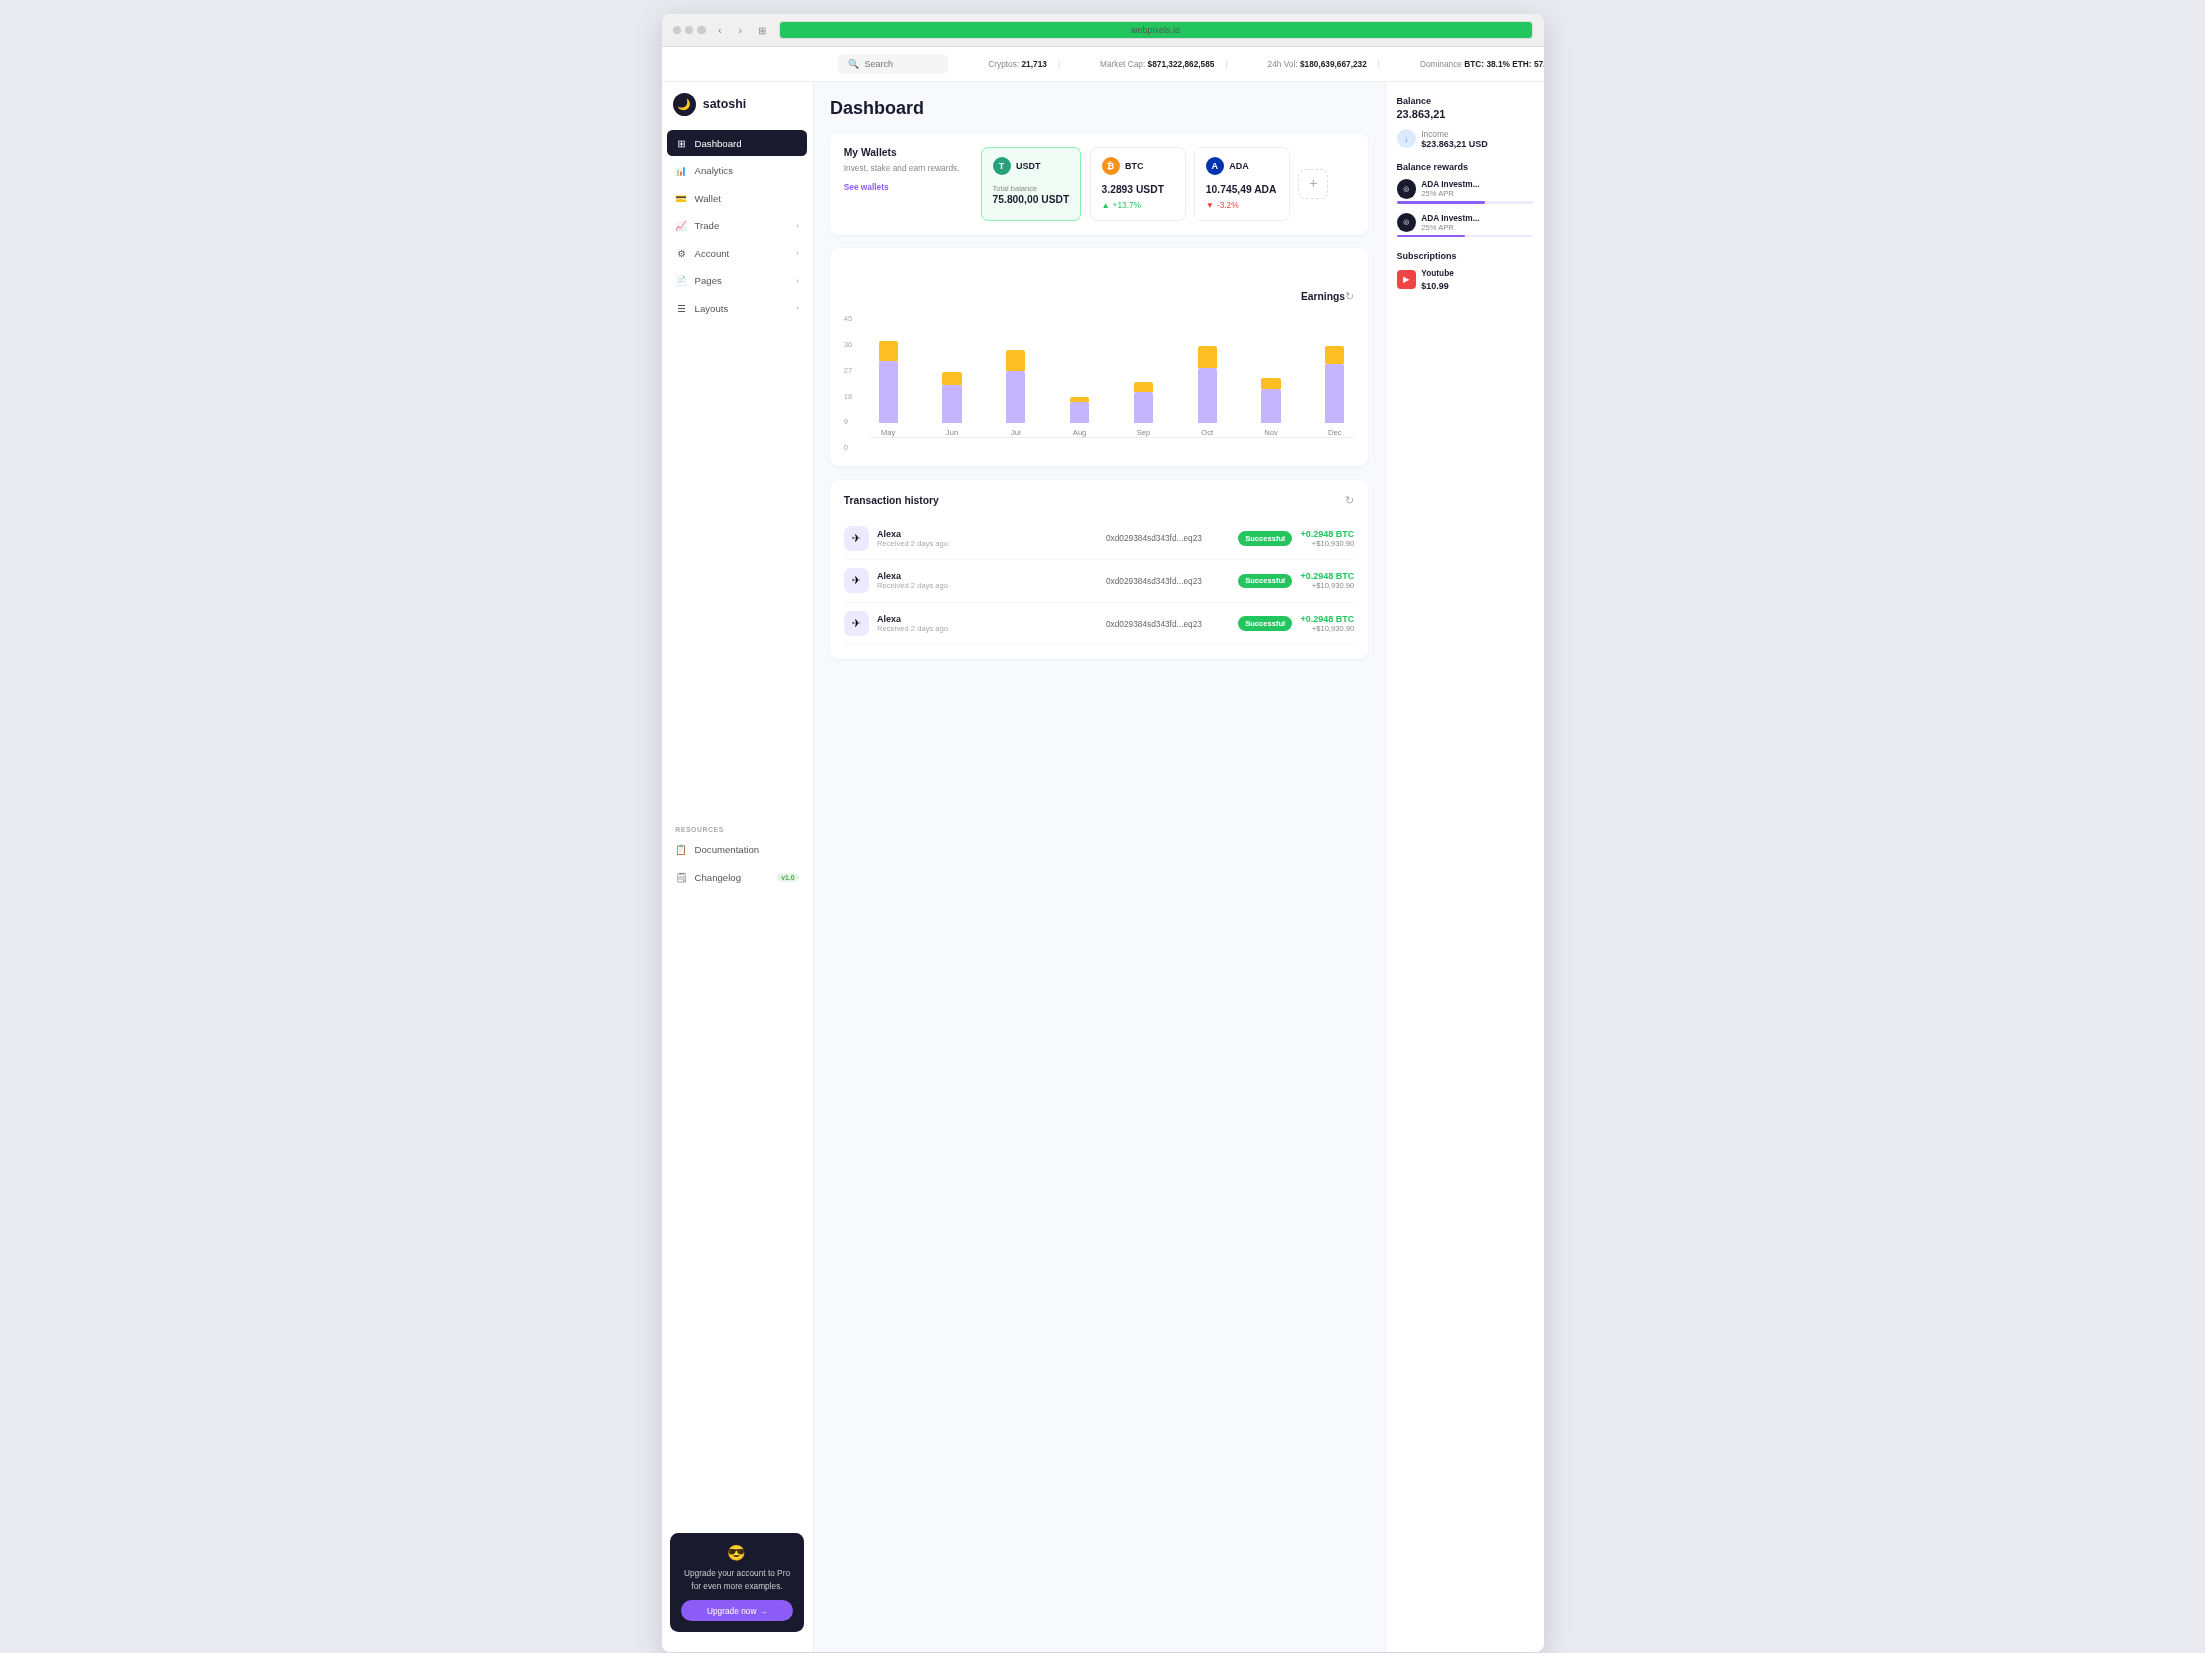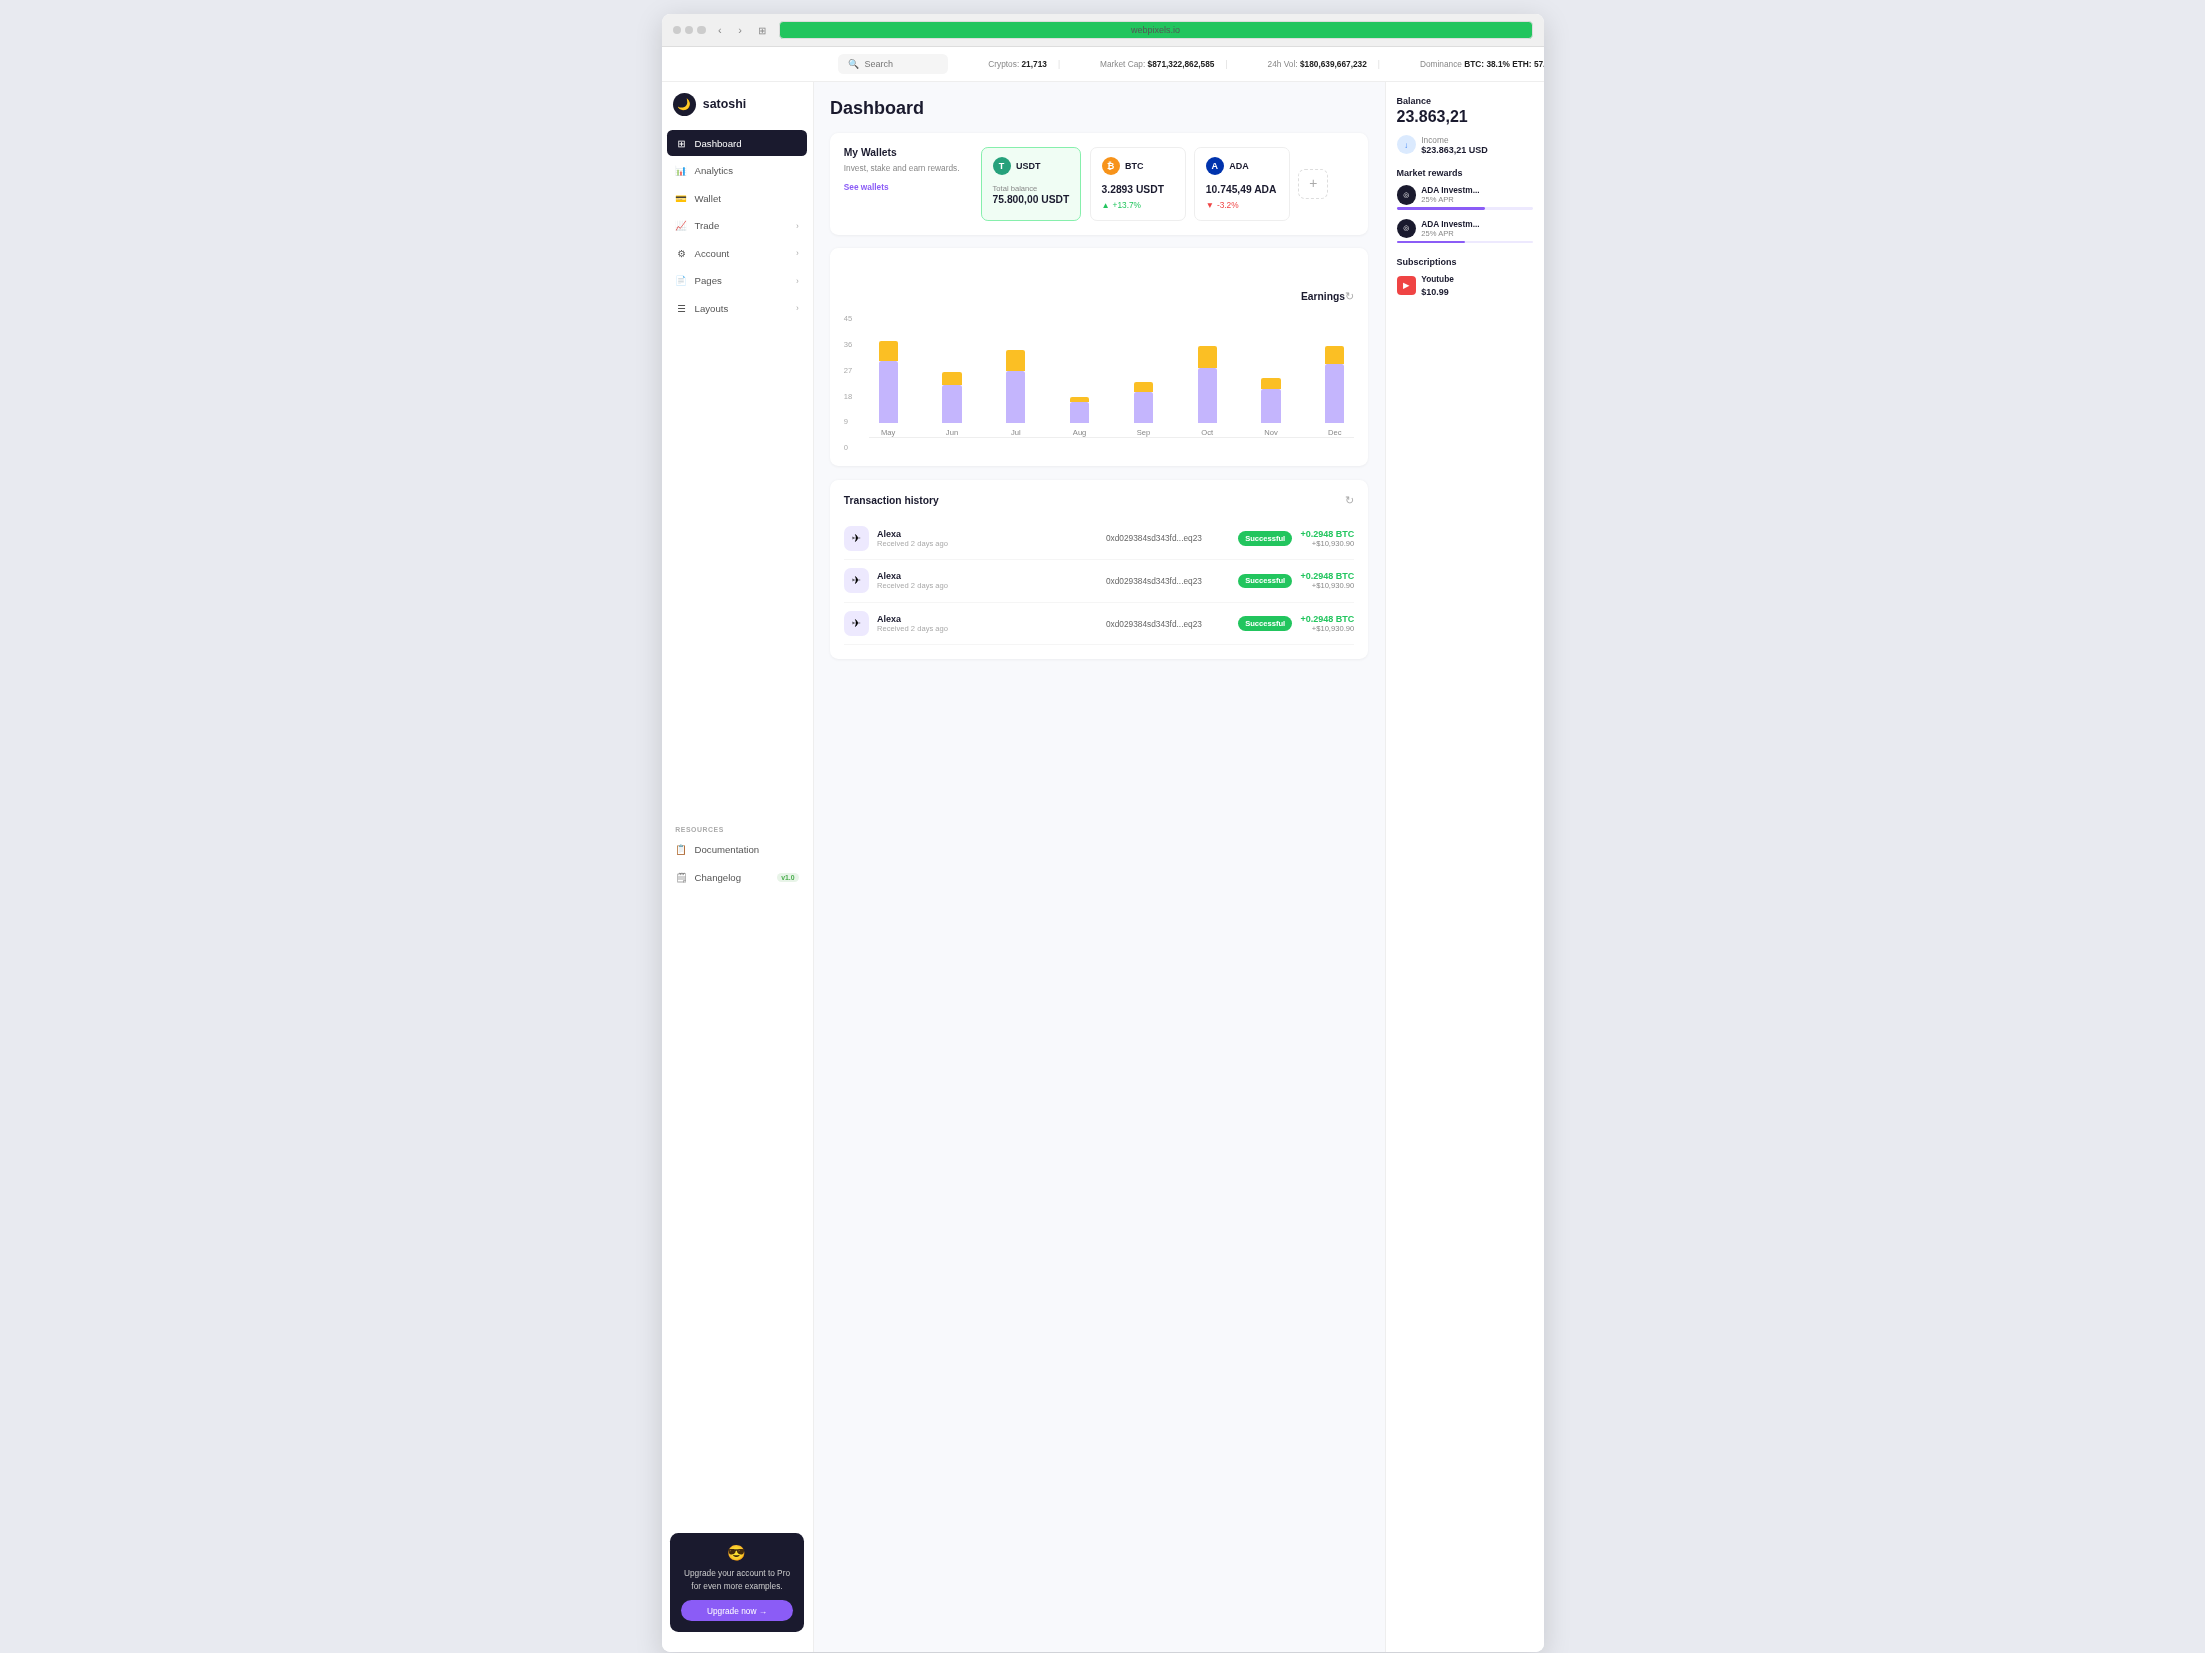--- a/index.html
+++ b/index.html
@@ -324,21 +324,21 @@
     
     .right-panel {
       width: 159px;
       background: #fff;
       border-left: 0.7px solid #eee;
       padding: 13.8px 11px;
       overflow-y: auto;
     }
     .balance-section { margin-bottom: 13.8px; }
     .balance-label { font-size: 9px; font-weight: 700; color: #1a1a2e; margin-bottom: 2.8px; }
-    .balance-value { font-size: 16px; font-weight: 800; color: #1a1a2e; }
+    .balance-value { font-size: 11px; font-weight: 800; color: #1a1a2e; }
     .income-row {
       display: flex; align-items: center; gap: 5.5px;
       margin-top: 8.3px;
     }
     .income-icon {
       width: 19.3px; height: 19.3px; border-radius: 50%;
       background: #dbeafe;
       display: flex; align-items: center; justify-content: center;
       font-size: 8.3px; color: #3b82f6;
     }
@@ -693,21 +693,21 @@
               <span>↓</span>
             </div>
             <div>
               <div class="income-label">Income</div>
               <div class="income-value">$23.863,21 USD</div>
             </div>
           </div>
         </div>
 
         <div class="staking-section">
-          <div class="staking-label">Market rewards</div>
+          <div class="staking-label">Balance rewards</div>
 
           <div class="staking-item">
             <div class="staking-row">
               <div class="staking-coin-icon">◎</div>
               <div>
                 <div class="staking-name">ADA Investm...</div>
                 <div class="staking-apr">25% APR</div>
               </div>
             </div>
             <div class="staking-bar">

